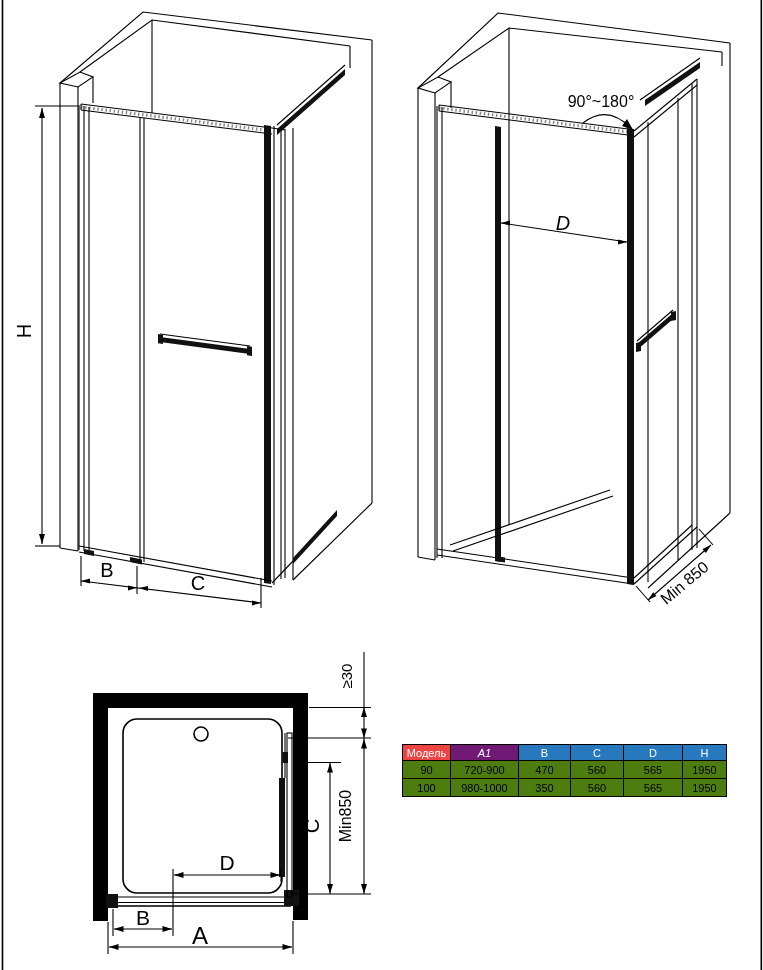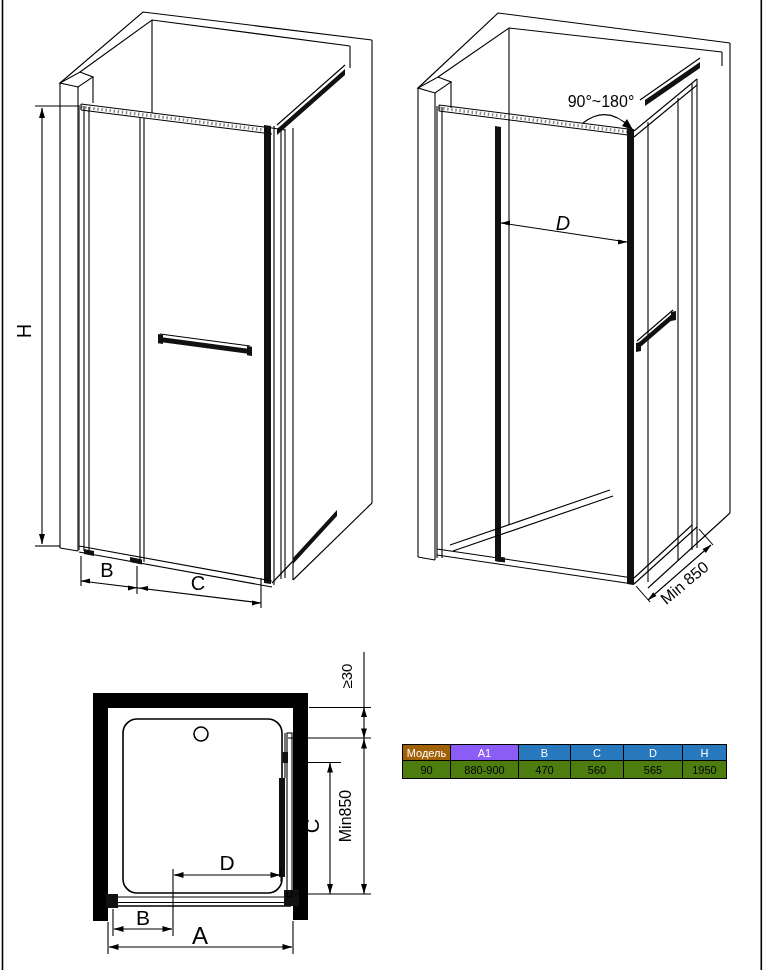--- a/index.html
+++ b/index.html
@@ -239,31 +239,39 @@
   <colgroup>
     <col style="width:48px">
         <col style="width:68px">
         <col style="width:52px">
     <col style="width:53px">
         <col style="width:59px">
         <col style="width:44px">
   </colgroup>
   <tbody>
         <tr class="hdr">
-    <td class="hc" style="background: #a16207; color: rgb(255, 255, 255); margin-left: 33px;">Модель</td>
-    <td class="hc" style="background: #8b5cf6; color: rgb(255, 255, 255);">A1</td>
+    <td class="hc" style="background: #ef4444; color: rgb(255, 255, 255); margin-left: 33px;">Модель</td>
+    <td class="hc" style="background: #701a75; color: rgb(255, 255, 255); font-style: italic;">A1</td>
     <td class="hc" style="background: rgb(40, 120, 190); color: rgb(255, 255, 255);">B</td>
     <td class="hc" style="background: rgb(40, 120, 190); color: rgb(255, 255, 255);">C</td>
     <td class="hc" style="background: rgb(40, 120, 190); color: rgb(255, 255, 255);">D</td>
     <td class="hc" style="background: rgb(40, 120, 190); color: rgb(255, 255, 255);">H</td>
   </tr>
   <tr>
     <td>90</td>
-    <td>880-900</td>
+    <td>720-900</td>
     <td>470</td>
+    <td>560</td>
+    <td>565</td>
+    <td>1950</td>
+  </tr>
+  <tr>
+    <td>100</td>
+    <td>980-1000</td>
+    <td>350</td>
     <td>560</td>
     <td>565</td>
     <td>1950</td>
   </tr>
 </tbody>
     </table>
 
 </div>
 
 </body></html>

